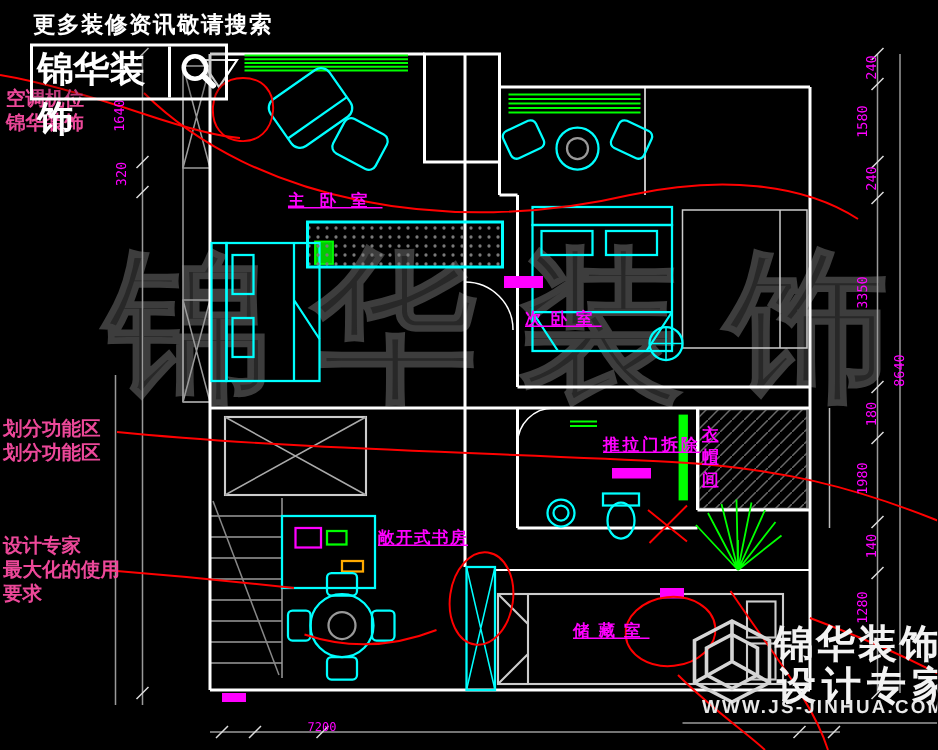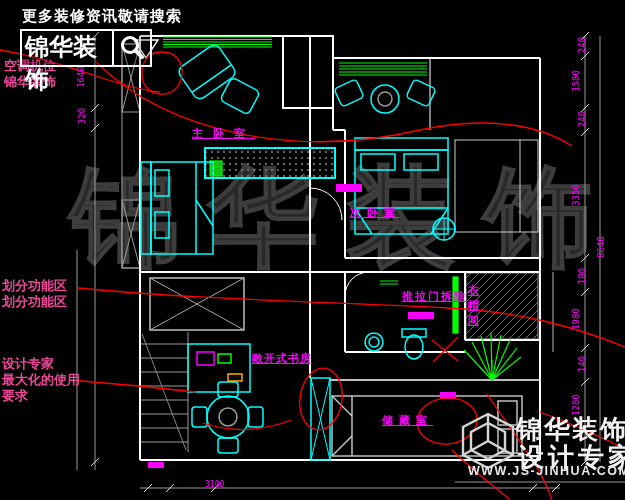--- a/index.html
+++ b/index.html
@@ -209,21 +209,21 @@
   <div class="vdim" style="left:74px;top:111px;">320</div>
   <div class="vdim" style="left:574px;top:40px;">240</div>
   <div class="vdim" style="left:565px;top:76px;">1580</div>
   <div class="vdim" style="left:574px;top:114px;">240</div>
   <div class="vdim" style="left:565px;top:190px;">3350</div>
   <div class="vdim" style="left:574px;top:271px;">180</div>
   <div class="vdim" style="left:565px;top:314px;">1980</div>
   <div class="vdim" style="left:574px;top:359px;">140</div>
   <div class="vdim" style="left:565px;top:400px;">1280</div>
   <div class="vdim" style="left:590px;top:242px;">8640</div>
-  <div class="hdim" style="left:205px;top:480px;">3100</div>
+  <div class="hdim" style="left:205px;top:480px;">7200</div>
 
   <div class="tagline">更多装修资讯敬请搜索</div>
   <div class="logobox">
     <div class="logotext">锦华装饰</div>
     <div class="logosep"></div>
     <div class="logomag">
       <svg width="28" height="28" viewBox="0 0 28 28">
         <circle cx="12" cy="11" r="7.5" stroke="#ffffff" stroke-width="3" fill="none"></circle>
         <line x1="17.5" y1="16.5" x2="24" y2="23" stroke="#ffffff" stroke-width="4" stroke-linecap="round"></line>
       </svg>

